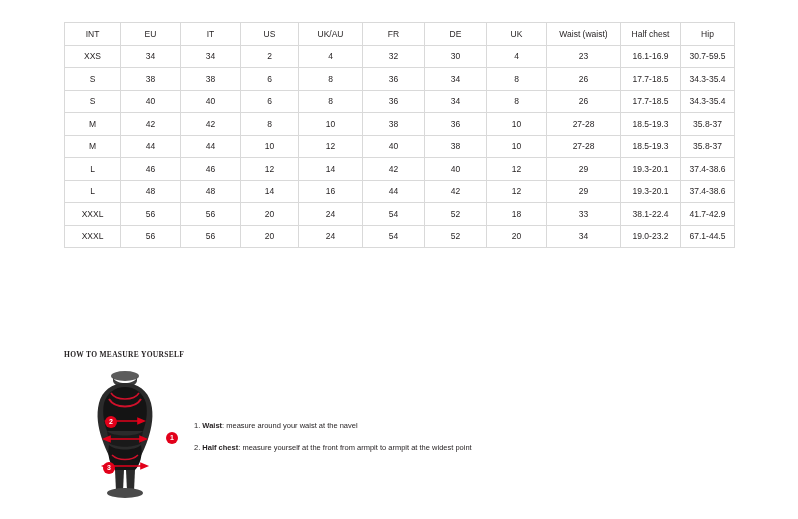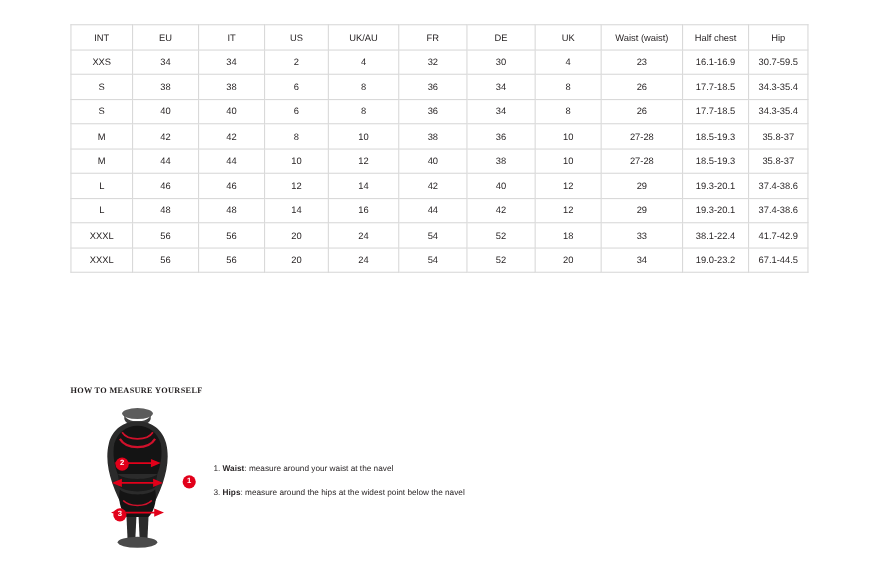--- a/index.html
+++ b/index.html
@@ -328,21 +328,21 @@
           <div class="badge b3">3</div>
         </div>
       </div>
 
       <div class="notes-col">
         <div class="note">
           <span>1.</span>
           <b>Waist</b><span>: measure around your waist at the navel</span>
         </div>
         <div class="note">
-          <span>3.</span>
-          <b>Hips</b><span>: measure around the hips at the widest point below the navel</span>
+          <span>2.</span>
+          <b>Half chest</b><span>: measure yourself at the front from armpit to armpit at the widest point</span>
         </div>
       </div>
 
     </div>
   </div>
 
 </div>
 
 </body></html>

